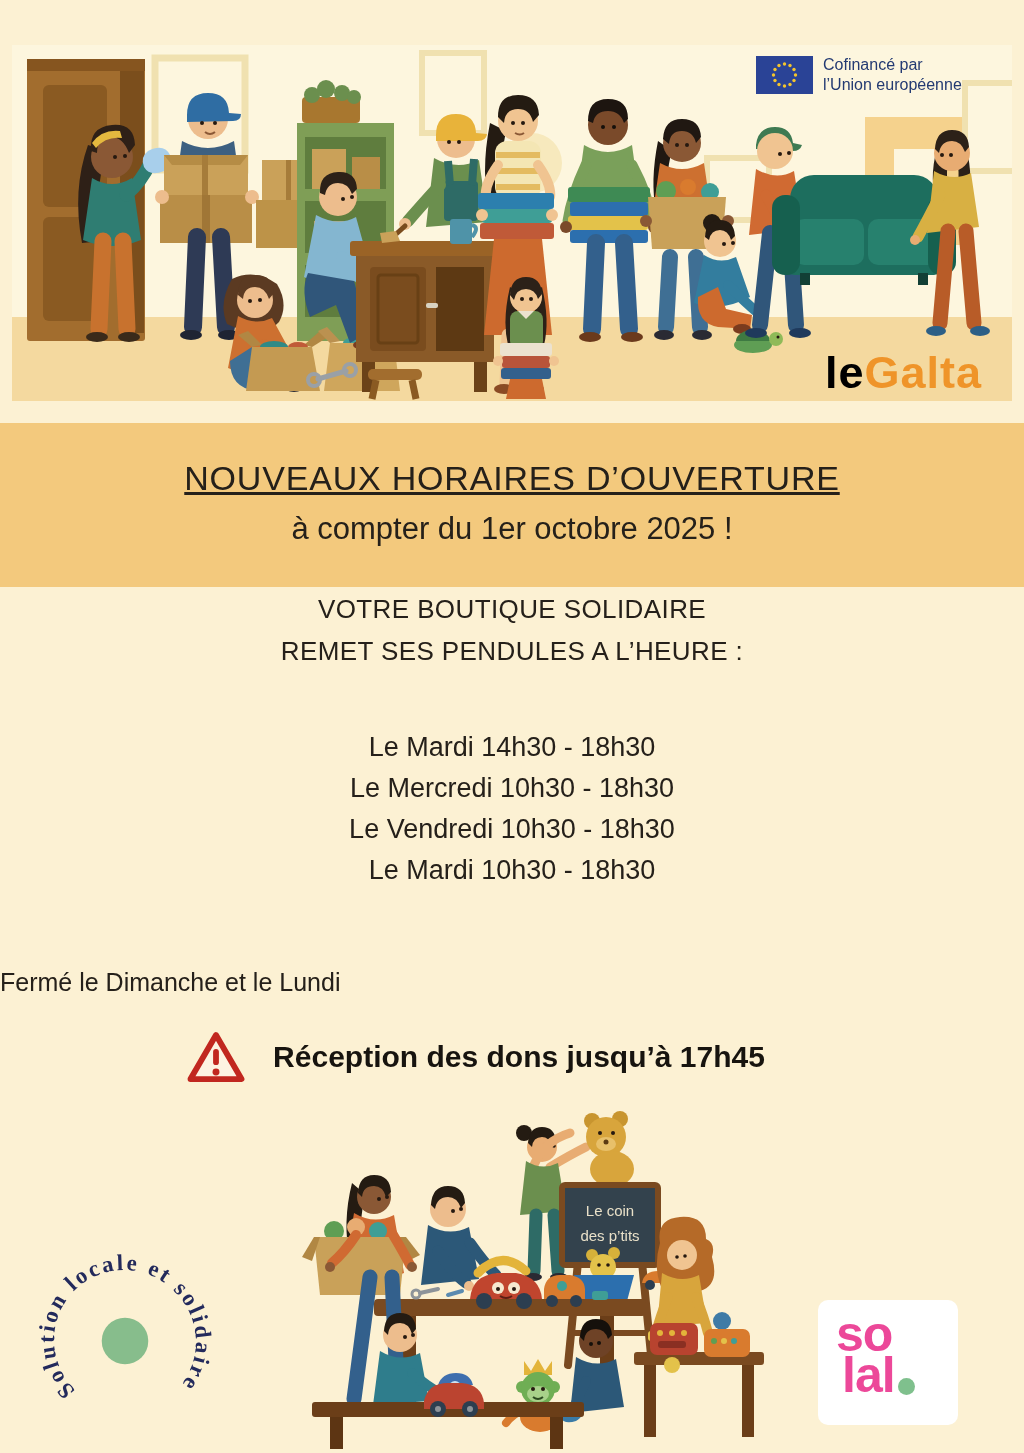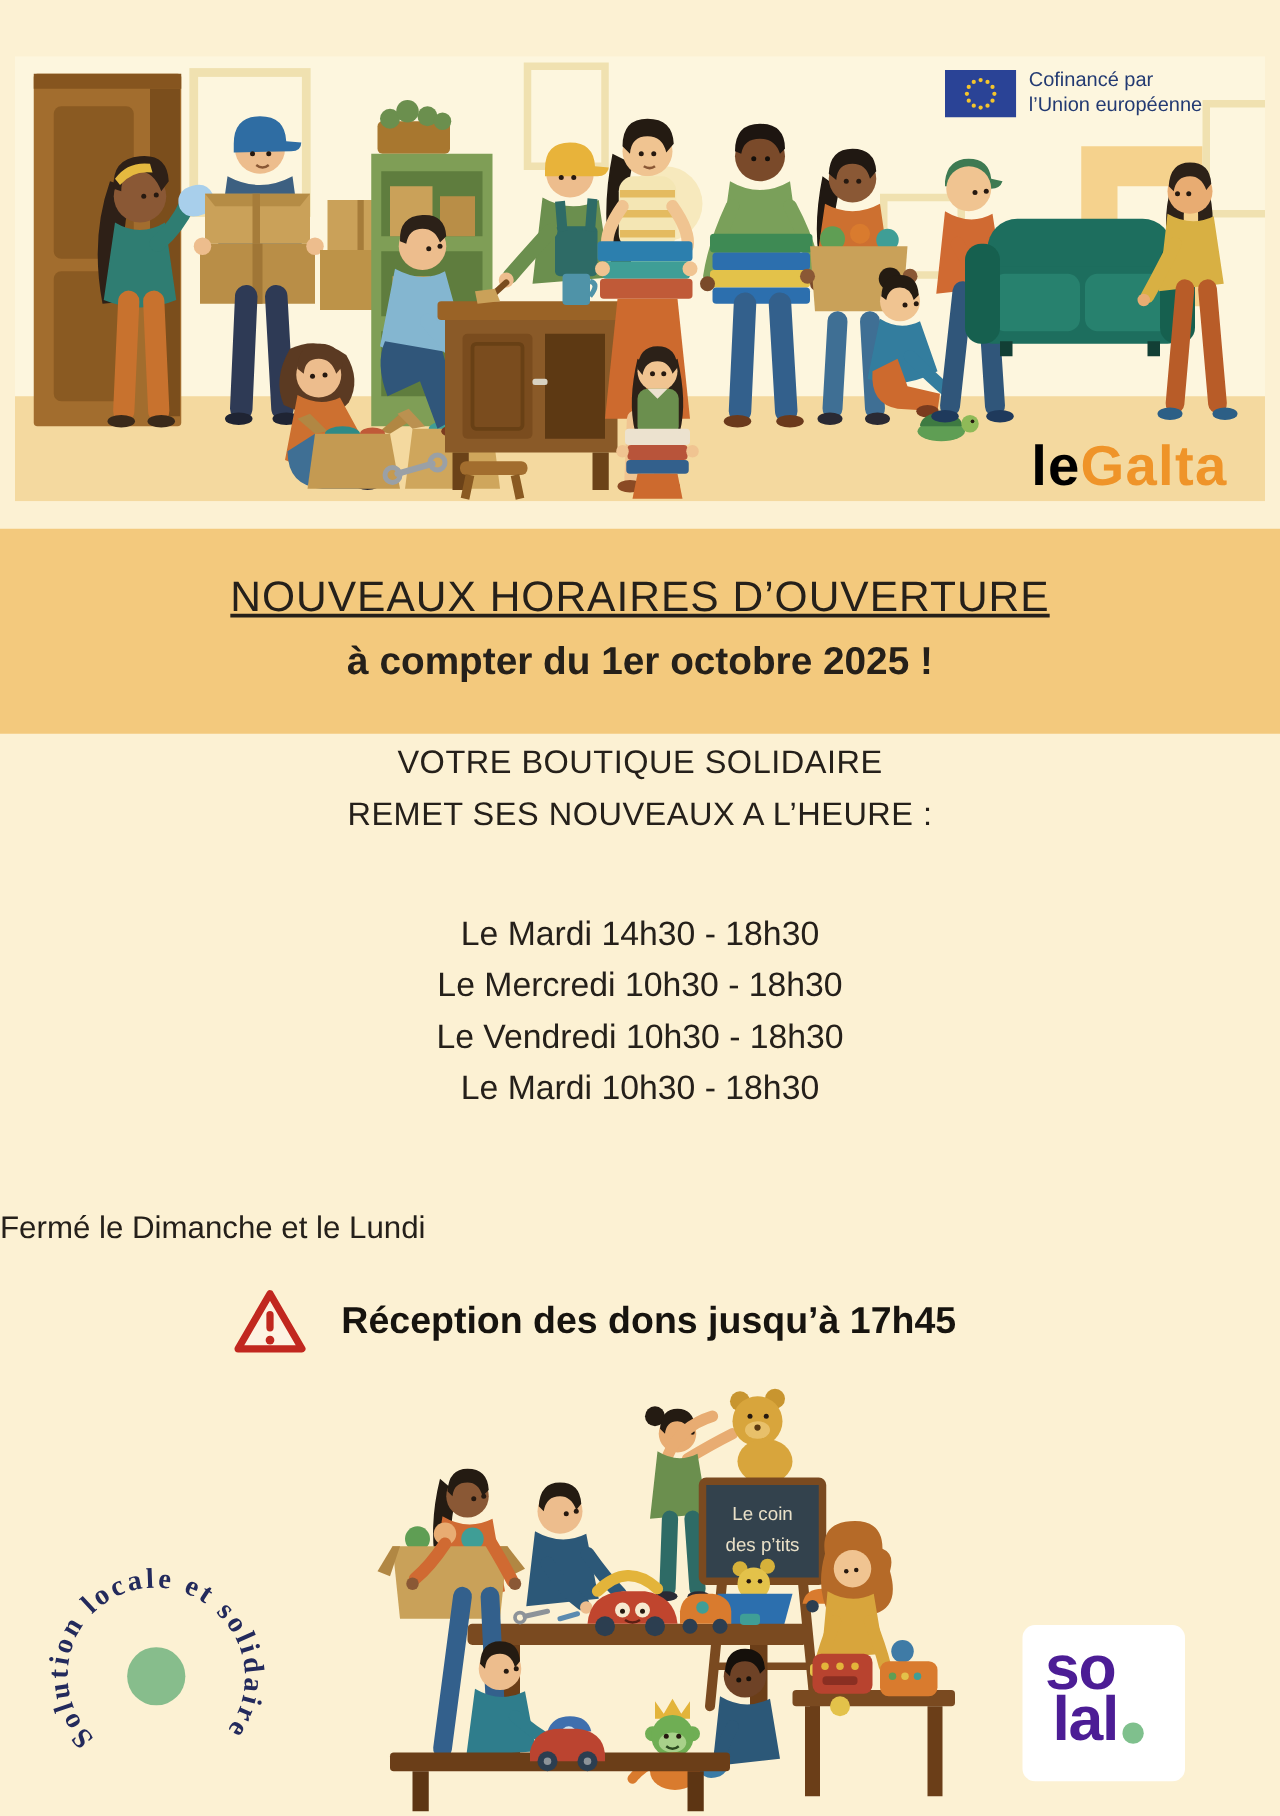--- a/index.html
+++ b/index.html
@@ -7,34 +7,34 @@
         font-family:"Liberation Sans",sans-serif;color:#25201a;}
   .top-illo{position:absolute;left:12px;top:45px;width:1000px;height:356px;}
   .eu-badge{position:absolute;left:756px;top:55px;display:flex;align-items:center;gap:10px;}
   .eu-flag{display:block;}
   .eu-text{font-size:16px;line-height:20px;color:#233a72;font-weight:500;}
   .legalta{position:absolute;right:30px;bottom:6px;font-size:45px;font-weight:700;letter-spacing:1px;line-height:1;}
   .legalta .le{color:#000000;}
   .legalta .galta{color:#ef9429;}
   .band{position:absolute;left:0;top:423px;width:1024px;height:164px;background:#f3c97d;text-align:center;}
   .band .h1{margin-top:36px;font-size:34px;font-weight:500;letter-spacing:0.8px;text-decoration:underline;}
-  .band .h2{margin-top:13px;font-size:31px;font-weight:700;}
+  .band .h2{margin-top:13px;font-size:31px;font-weight:400;}
   .intro{position:absolute;left:0;top:588px;width:1024px;text-align:center;
          font-size:26px;line-height:42px;letter-spacing:0.4px;}
   .schedule{position:absolute;left:0;top:727px;width:1024px;text-align:center;
             font-size:27px;line-height:41px;}
   .closed{position:absolute;left:0;top:968px;width:1024px;text-align:left;font-size:25px;}
   .donation{position:absolute;left:0;top:1028px;width:1024px;display:flex;align-items:center;
             justify-content:center;gap:24px;transform:translateX(-38px);}
   .donation .txt{font-size:30px;font-weight:700;color:#17140f;}
   .bottom-illo{position:absolute;left:252px;top:1103px;width:520px;height:350px;}
   .round-badge{position:absolute;left:28px;top:1244px;width:194px;height:194px;}
-  .solal{position:absolute;left:818px;top:1300px;width:130px;height:125px;background:#ffffff;
+  .solal{position:absolute;left:818px;top:1300px;width:140px;height:125px;background:#ffffff;
          border-radius:10px;box-sizing:border-box;padding:12px 0 0 18px;
-         color:#4c1d95;font-weight:800;letter-spacing:-1px;}
+         color:#ec4899;font-weight:800;letter-spacing:-1px;}
   .solal .l1{font-size:50px;line-height:0.9;}
   .solal .l2{font-size:50px;line-height:0.9;margin-top:-4px;margin-left:6px;display:flex;align-items:flex-end;}
   .solal .dot{width:17px;height:17px;border-radius:50%;background:#7fc08d;display:inline-block;margin:0 0 3px 3px;}
 </style>
 </head>
 <body>
 
 <div class="page">
 
   <div class="top-illo">
@@ -342,21 +342,21 @@
     </div>
   </div>
 
   <div class="band">
     <div class="h1">NOUVEAUX HORAIRES D’OUVERTURE</div>
     <div class="h2">à compter du 1er octobre 2025 !</div>
   </div>
 
   <div class="intro">
     <div>VOTRE BOUTIQUE SOLIDAIRE</div>
-    <div>REMET SES NOUVEAUX A L’HEURE :</div>
+    <div>REMET SES PENDULES A L’HEURE :</div>
   </div>
 
   <div class="schedule">
     <div>Le Mardi 14h30 - 18h30</div>
     <div>Le Mercredi 10h30 - 18h30</div>
     <div>Le Vendredi 10h30 - 18h30</div>
     <div>Le Mardi 10h30 - 18h30</div>
   </div>
 
   <div class="closed">Fermé le Dimanche et le Lundi</div>

